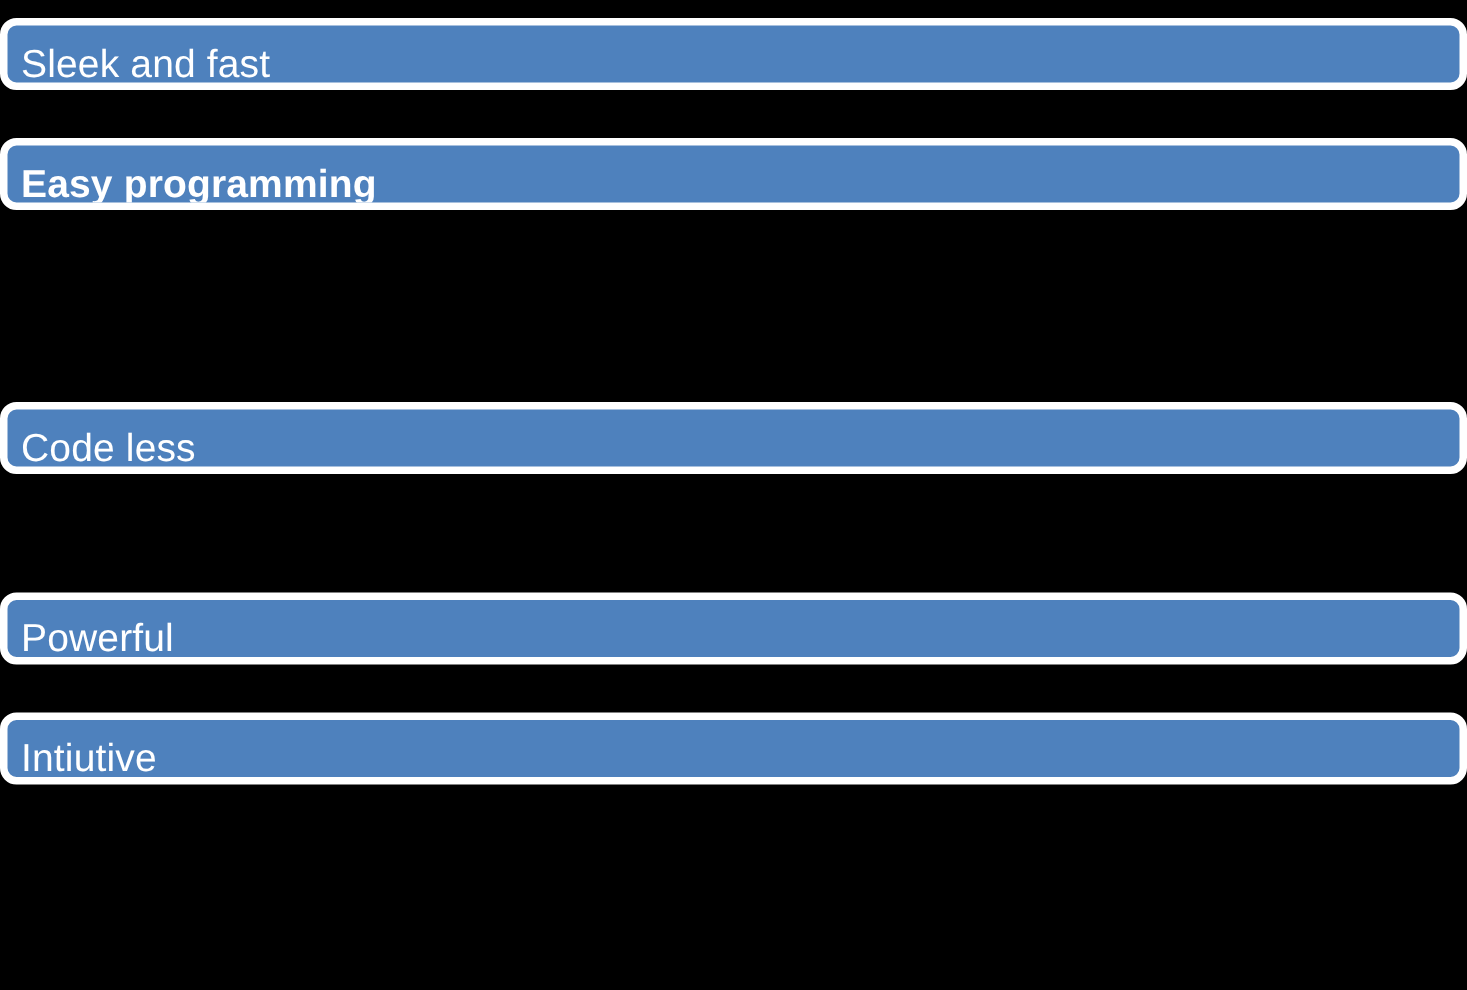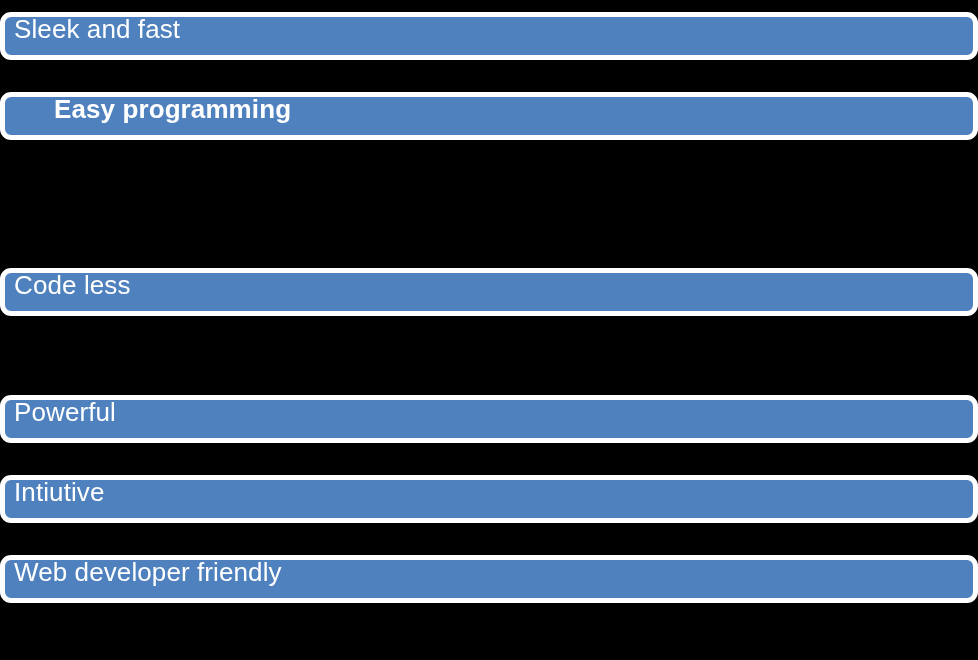--- a/index.html
+++ b/index.html
@@ -22,21 +22,21 @@
     background: #000000;
   }
 
   
   .bar {
     position: absolute;
     left: 0px;
     width: 978px;
     box-sizing: border-box;
     display: flex;
-    align-items: flex-start;
+    align-items: flex-end;
     background: #4e81bd;
     border: 5px solid #ffffff;
     border-radius: 11px;
     overflow: hidden;
   }
 
   .bar-label {
     color: #ffffff;
     font-size: 26px;
     line-height: 1;
@@ -53,34 +53,31 @@
 </style>
 </head>
 <body>
 
 <div id="slide">
 
   <div class="bar" style="top:12px;height:48px;">
     <span class="bar-label">Sleek and fast</span>
   </div>
 
-  <div class="bar" style="top:92px;height:48px;padding-left:40px;">
+  <div class="bar" style="top:92px;height:48px;">
     <span class="bar-label bold">Easy programming</span>
   </div>
 
 
   <div class="bar" style="top:268px;height:48px;">
     <span class="bar-label">Code less</span>
   </div>
 
   <div class="bar" style="top:395px;height:48px;">
     <span class="bar-label">Powerful</span>
   </div>
 
   <div class="bar" style="top:475px;height:48px;">
     <span class="bar-label">Intiutive</span>
   </div>
 
-  <div class="bar" style="top:555px;height:48px;">
-    <span class="bar-label">Web developer friendly</span>
-  </div>
 
 </div>
 
 </body></html>

